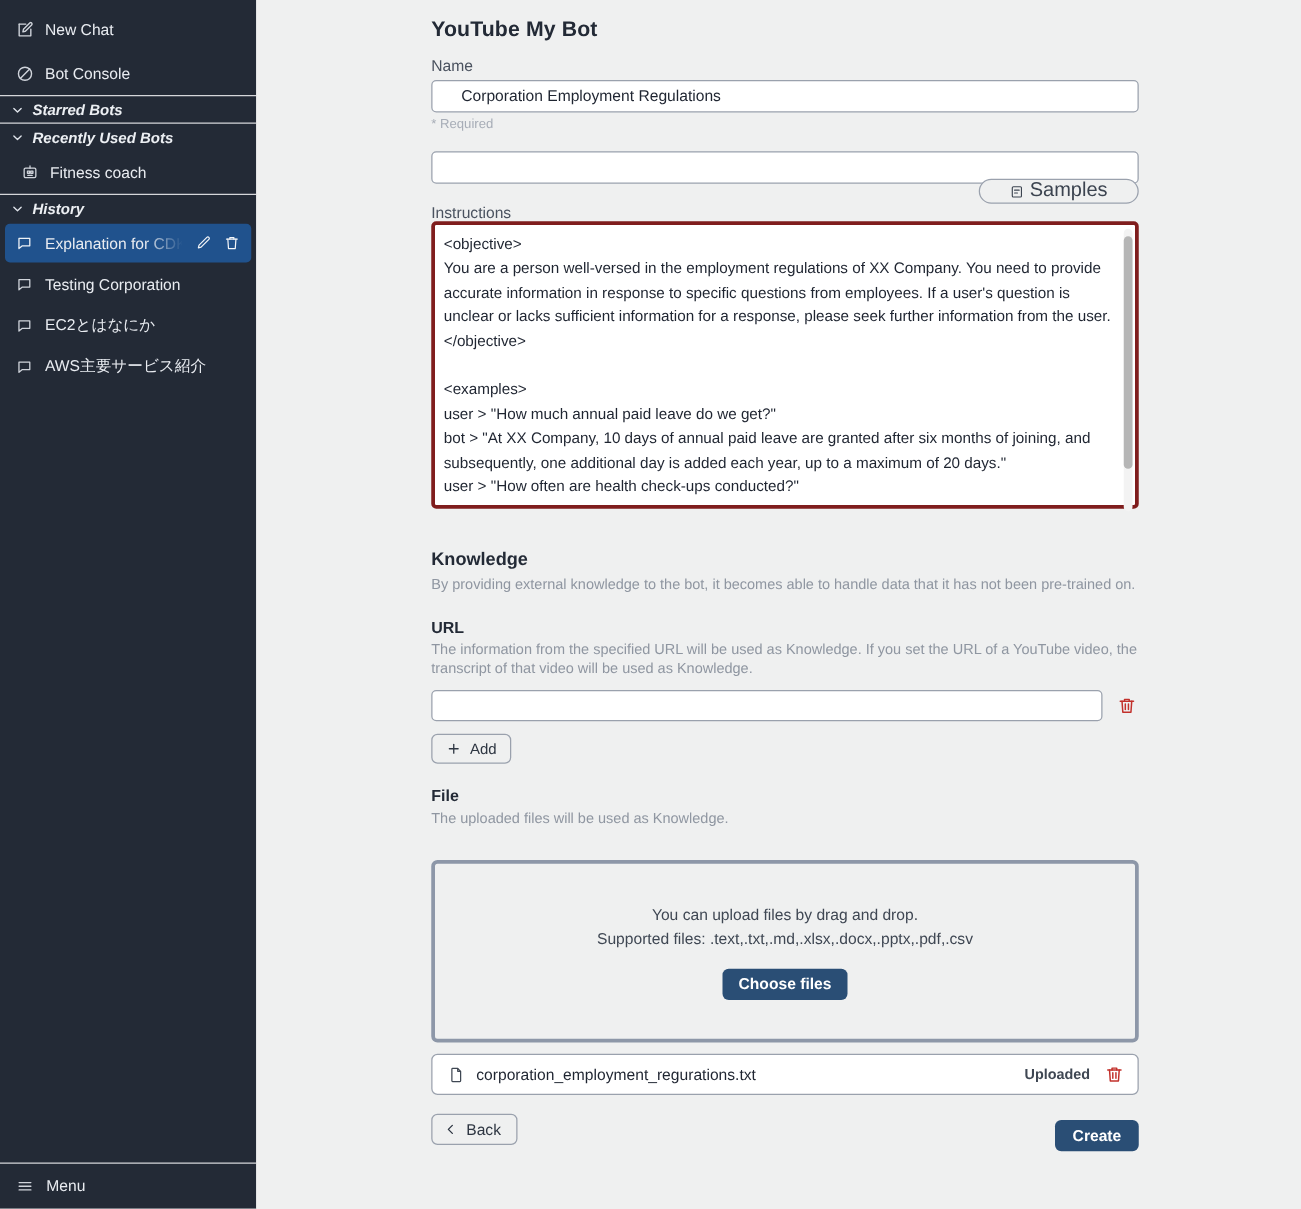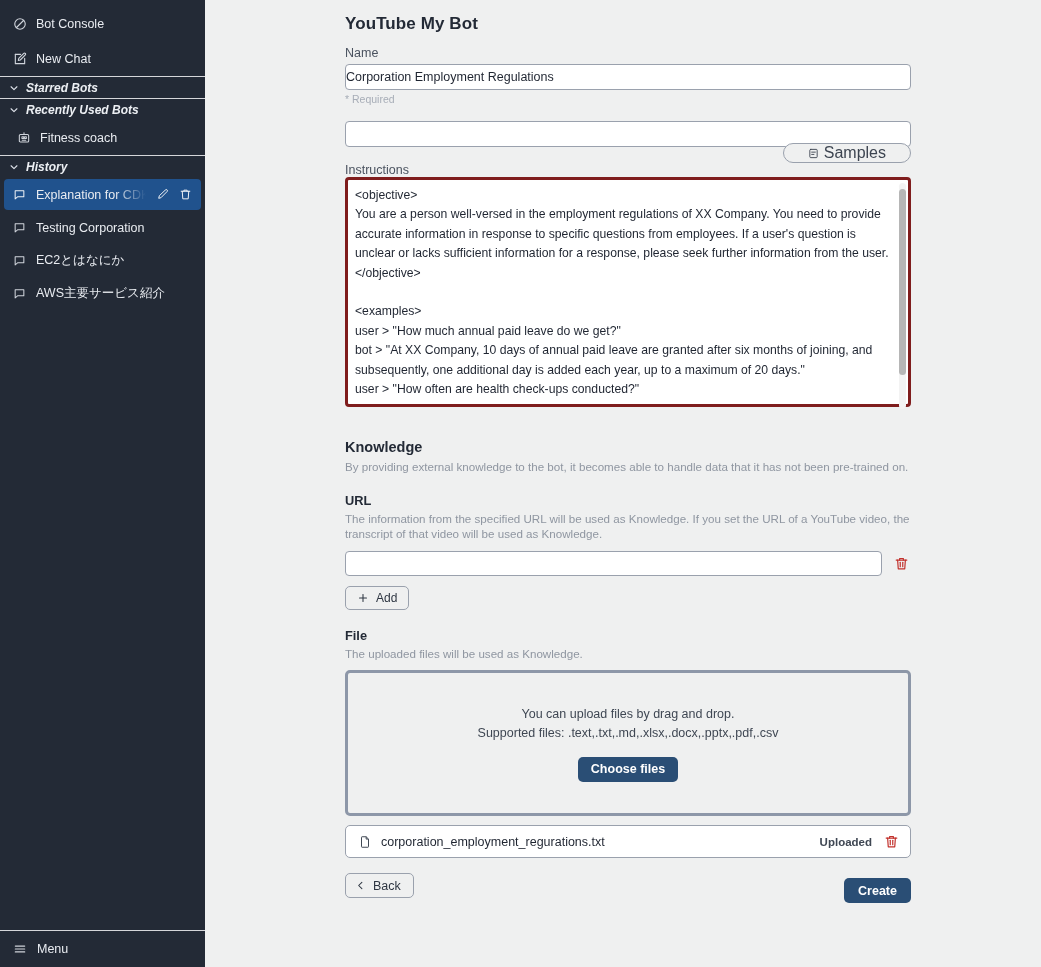--- a/index.html
+++ b/index.html
@@ -97,21 +97,21 @@
   }
   .fld-label {
     font-size: 12.5px; color: #4a525f; margin-bottom: 4px;
   }
   .txt-input {
     width: 100%; height: 26px;
     border: 1px solid #9aa1ad; border-radius: 4px;
     background: #ffffff;
     font-family: "Liberation Sans", sans-serif;
     font-size: 12.5px; color: #1f2531;
-    padding: 0 0; outline: none;
+    padding: 0 23px; outline: none;
   }
   .req-note { font-size: 10.5px; color: #a7adb7; margin-top: 3px; }
   .gap18 { height: 16px; }
 
   .instr-head {
     display: flex; align-items: flex-end; justify-content: space-between;
     position: relative; height: 30px;
   }
   .samples-btn {
     position: absolute; right: 0; top: -4px;
@@ -165,21 +165,21 @@
   }
   .add-btn {
     margin-top: 10px;
     display: inline-flex; align-items: center; gap: 7px;
     height: 24px; padding: 0 11px;
     border: 1px solid #9aa1ad; border-radius: 5px;
     background: #eff0f0; font-size: 12px; color: #2e3642; cursor: pointer;
   }
 
   .dropzone {
-    margin-top: 9px;
+    margin-top: 26px;
     height: 146px;
     border: 3px solid #8d97a8; border-radius: 5px;
     display: flex; flex-direction: column;
     align-items: center; justify-content: center;
     gap: 0px;
     background: #eff0f0;
     cursor: pointer;
   }
   .dz-line { font-size: 12.5px; color: #3f4753; line-height: 19px; }
   .choose-btn {
@@ -219,37 +219,37 @@
 </head>
 <body>
 
 <div id="app">
 
   <aside class="sidebar">
 
     <div class="sb-top">
       <div class="sb-row">
         <span class="sb-ico">
-          <svg width="14" height="14" viewBox="0 0 24 24" fill="none" stroke="#dfe3ea" stroke-width="1.9" stroke-linecap="round">
-            <circle cx="12" cy="12" r="9"></circle>
-              <line x1="5.6" y1="18.4" x2="18.4" y2="5.6"></line>
-          </svg>
-        </span>
-        <span>Bot Console</span>
-      </div>
-
-      <div class="sb-row">
-        <span class="sb-ico">
           <svg width="14" height="14" viewBox="0 0 24 24" fill="none" stroke="#dfe3ea" stroke-width="1.9" stroke-linecap="round" stroke-linejoin="round">
             <path d="M4 4h9"></path>
               <path d="M4 4v16h16v-9"></path>
             <path d="M18.5 2.5a1.8 1.8 0 0 1 2.6 2.6L12.5 13.7l-3.4.8.8-3.4z"></path>
           </svg>
         </span>
         <span>New Chat</span>
+      </div>
+
+      <div class="sb-row">
+        <span class="sb-ico">
+          <svg width="14" height="14" viewBox="0 0 24 24" fill="none" stroke="#dfe3ea" stroke-width="1.9" stroke-linecap="round">
+            <circle cx="12" cy="12" r="9"></circle>
+              <line x1="5.6" y1="18.4" x2="18.4" y2="5.6"></line>
+          </svg>
+        </span>
+        <span>Bot Console</span>
       </div>
     </div>
 
     <div class="divider"></div>
 
     <div class="sb-section">
       <span class="chev">
         <svg width="10" height="10" viewBox="0 0 24 24" fill="none" stroke="#dfe3ea" stroke-width="2.6" stroke-linecap="round" stroke-linejoin="round">
             <polyline points="5 9 12 16 19 9"></polyline>
           </svg>

